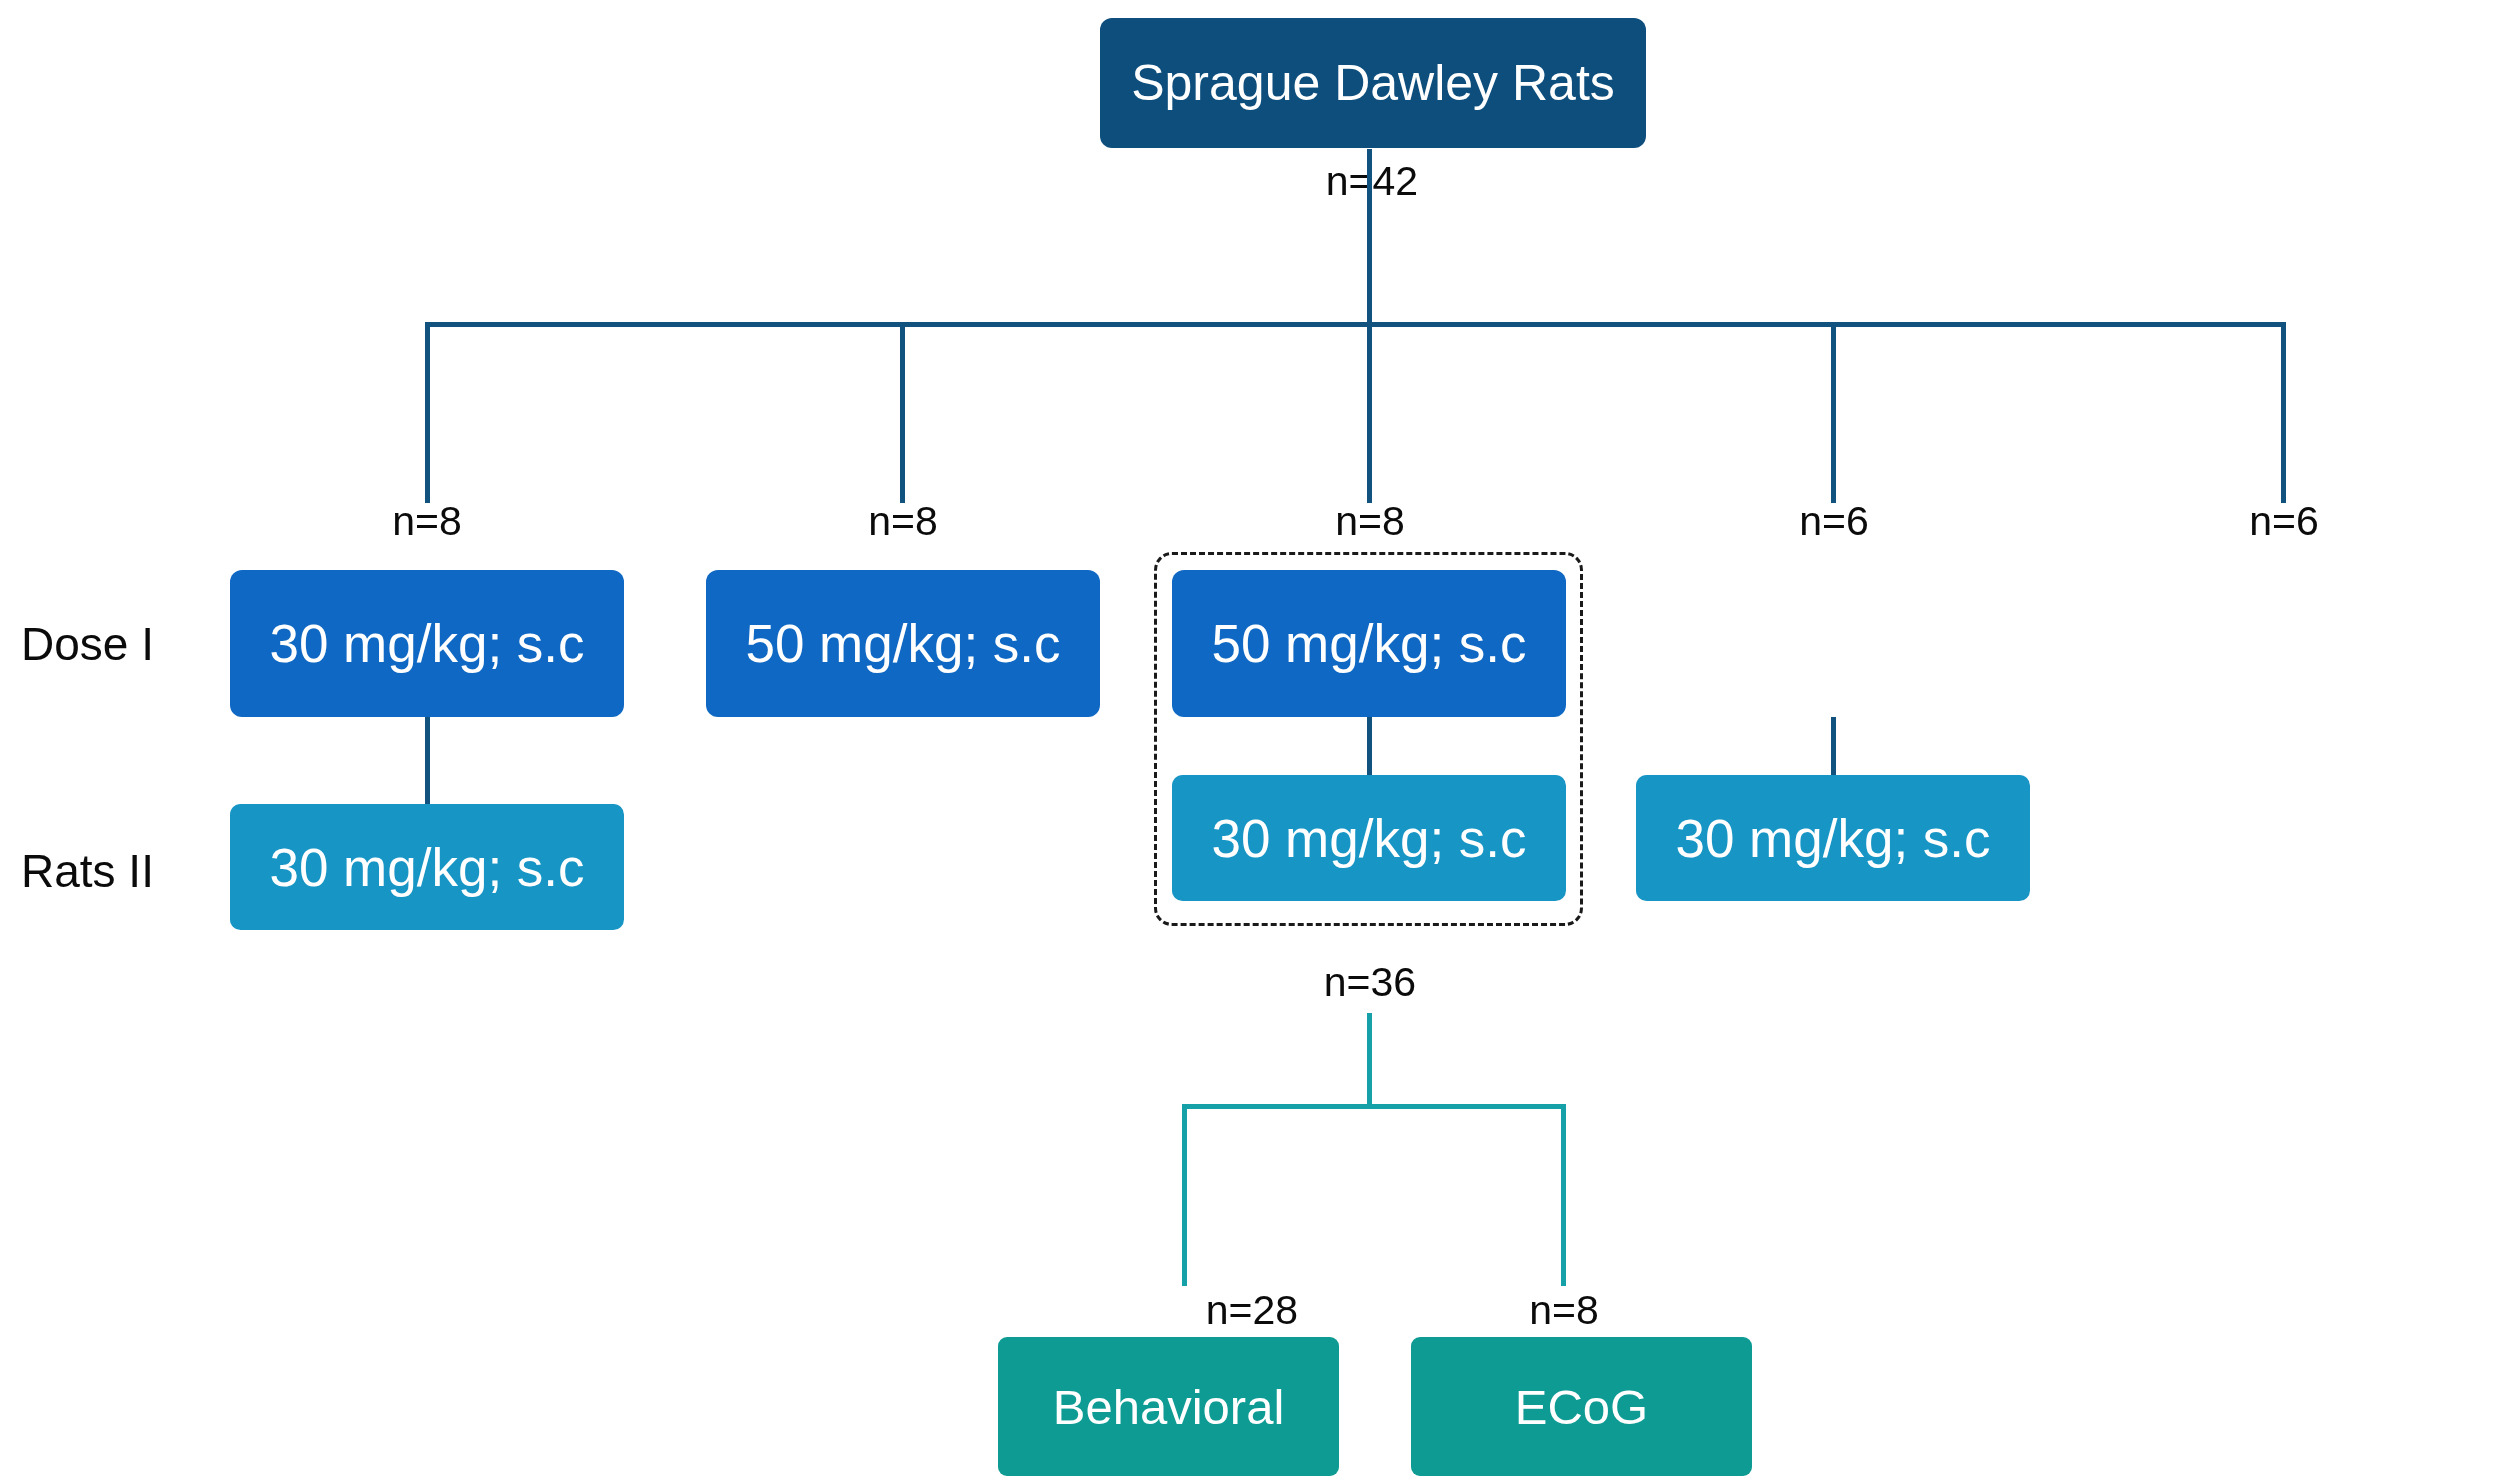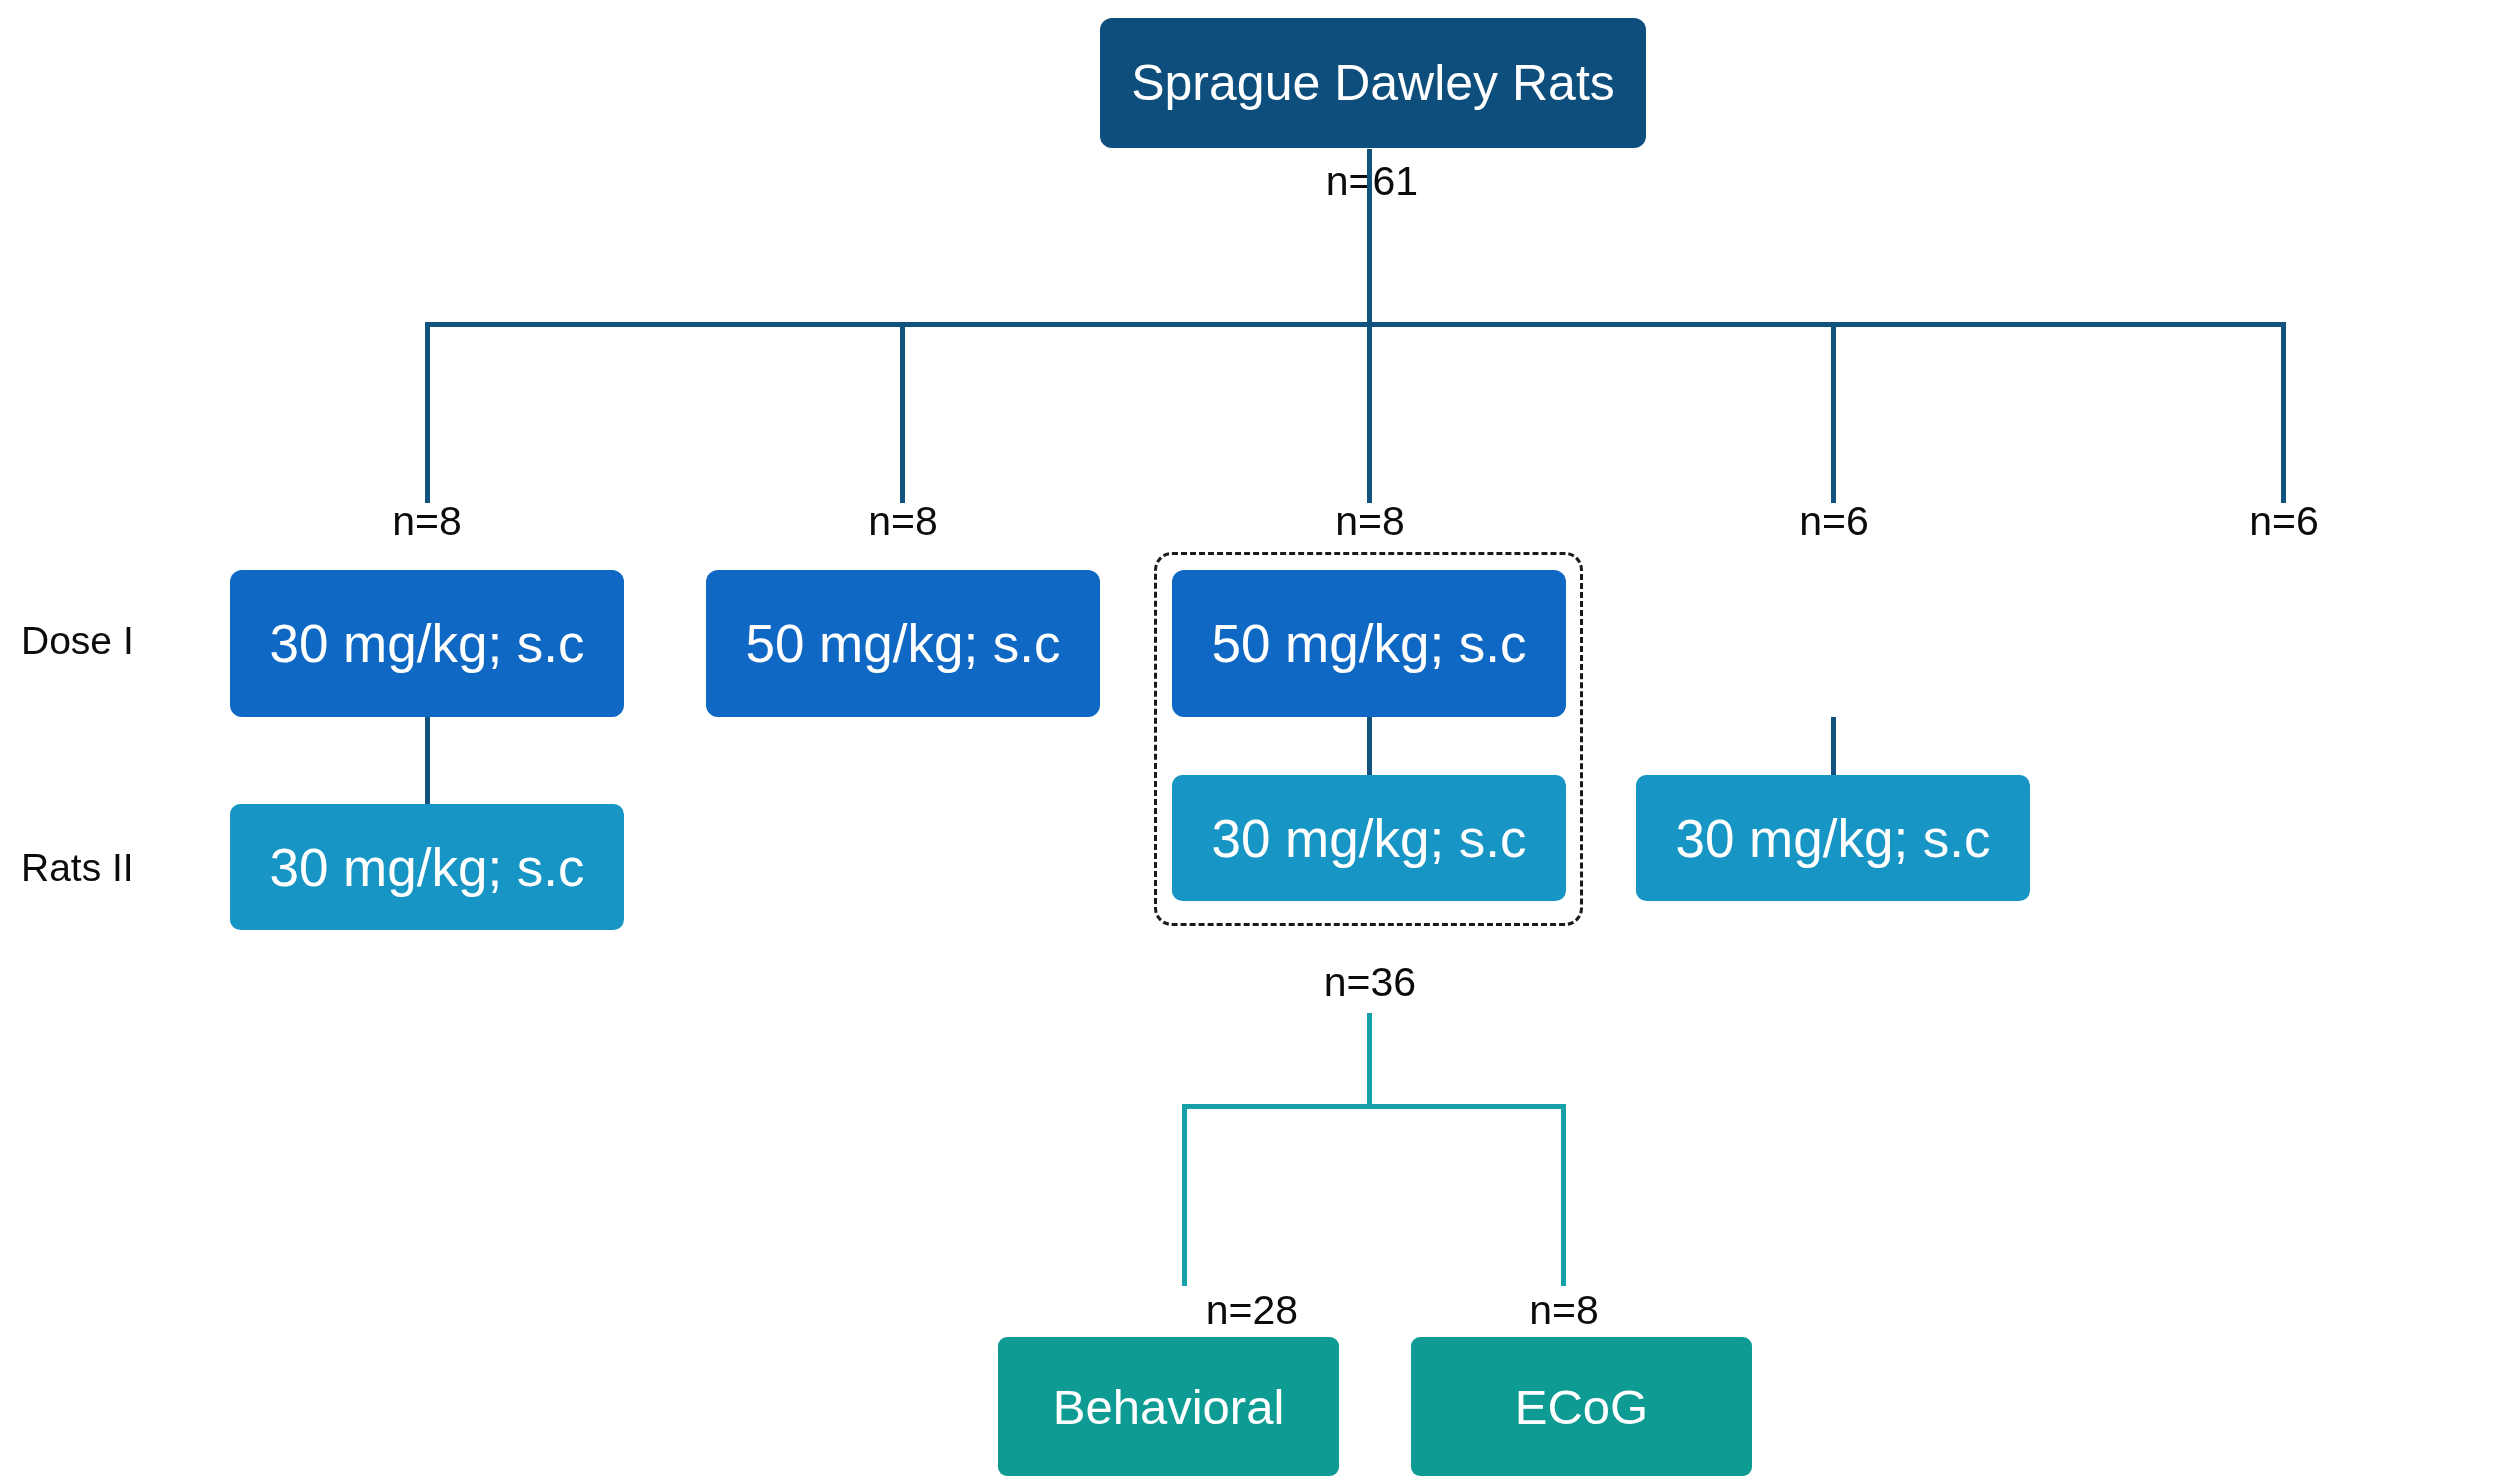--- a/index.html
+++ b/index.html
@@ -12,37 +12,37 @@
     color:#ffffff;text-align:center;border-radius:12px;
   }
   .box.root{background:#0D4E7D;font-size:50px;}
   .box.dose1{background:#0F68C3;font-size:53px;}
   .box.dose2{background:#1795C5;font-size:53px;border-radius:10.6px;}
   .box.outcome{background:#0D9B94;font-size:49px;border-radius:9px;}
   .lbl{
     position:absolute;color:#0b0b0b;text-align:center;font-size:41px;line-height:1;
   }
   .rowlbl{
-    position:absolute;color:#0b0b0b;font-size:39px;line-height:1;text-align:left;
+    position:absolute;color:#0b0b0b;font-size:46px;line-height:1;text-align:left;
   }
   .line{position:absolute;background:#11537E;}
   .line.teal{background:#16A1A8;}
   .frame{
     position:absolute;border:3.8px dashed #1a1a1a;border-radius:18px;background:transparent;
   }
 </style>
 </head>
 <body>
 
 <div class="canvas">
 
   <div class="box root" style="left:1100px;top:18px;width:546px;height:130px;">
     <span>Sprague Dawley Rats</span>
   </div>
-  <div class="lbl" style="left:1258px;top:161px;width:228px;">n=61</div>
+  <div class="lbl" style="left:1258px;top:161px;width:228px;">n=42</div>
 
   <div class="line" style="left:1367px;top:149px;width:4.6px;height:176px;"></div>
   <div class="line" style="left:425px;top:322px;width:1861px;height:5.3px;"></div>
   <div class="line" style="left:425px;top:322px;width:4.6px;height:181px;"></div>
   <div class="line" style="left:900px;top:322px;width:4.6px;height:181px;"></div>
   <div class="line" style="left:1367px;top:322px;width:4.6px;height:181px;"></div>
   <div class="line" style="left:1831px;top:322px;width:4.6px;height:181px;"></div>
   <div class="line" style="left:2281px;top:322px;width:4.6px;height:181px;"></div>
 
   <div class="lbl" style="left:313px;top:501px;width:228px;">n=8</div>

